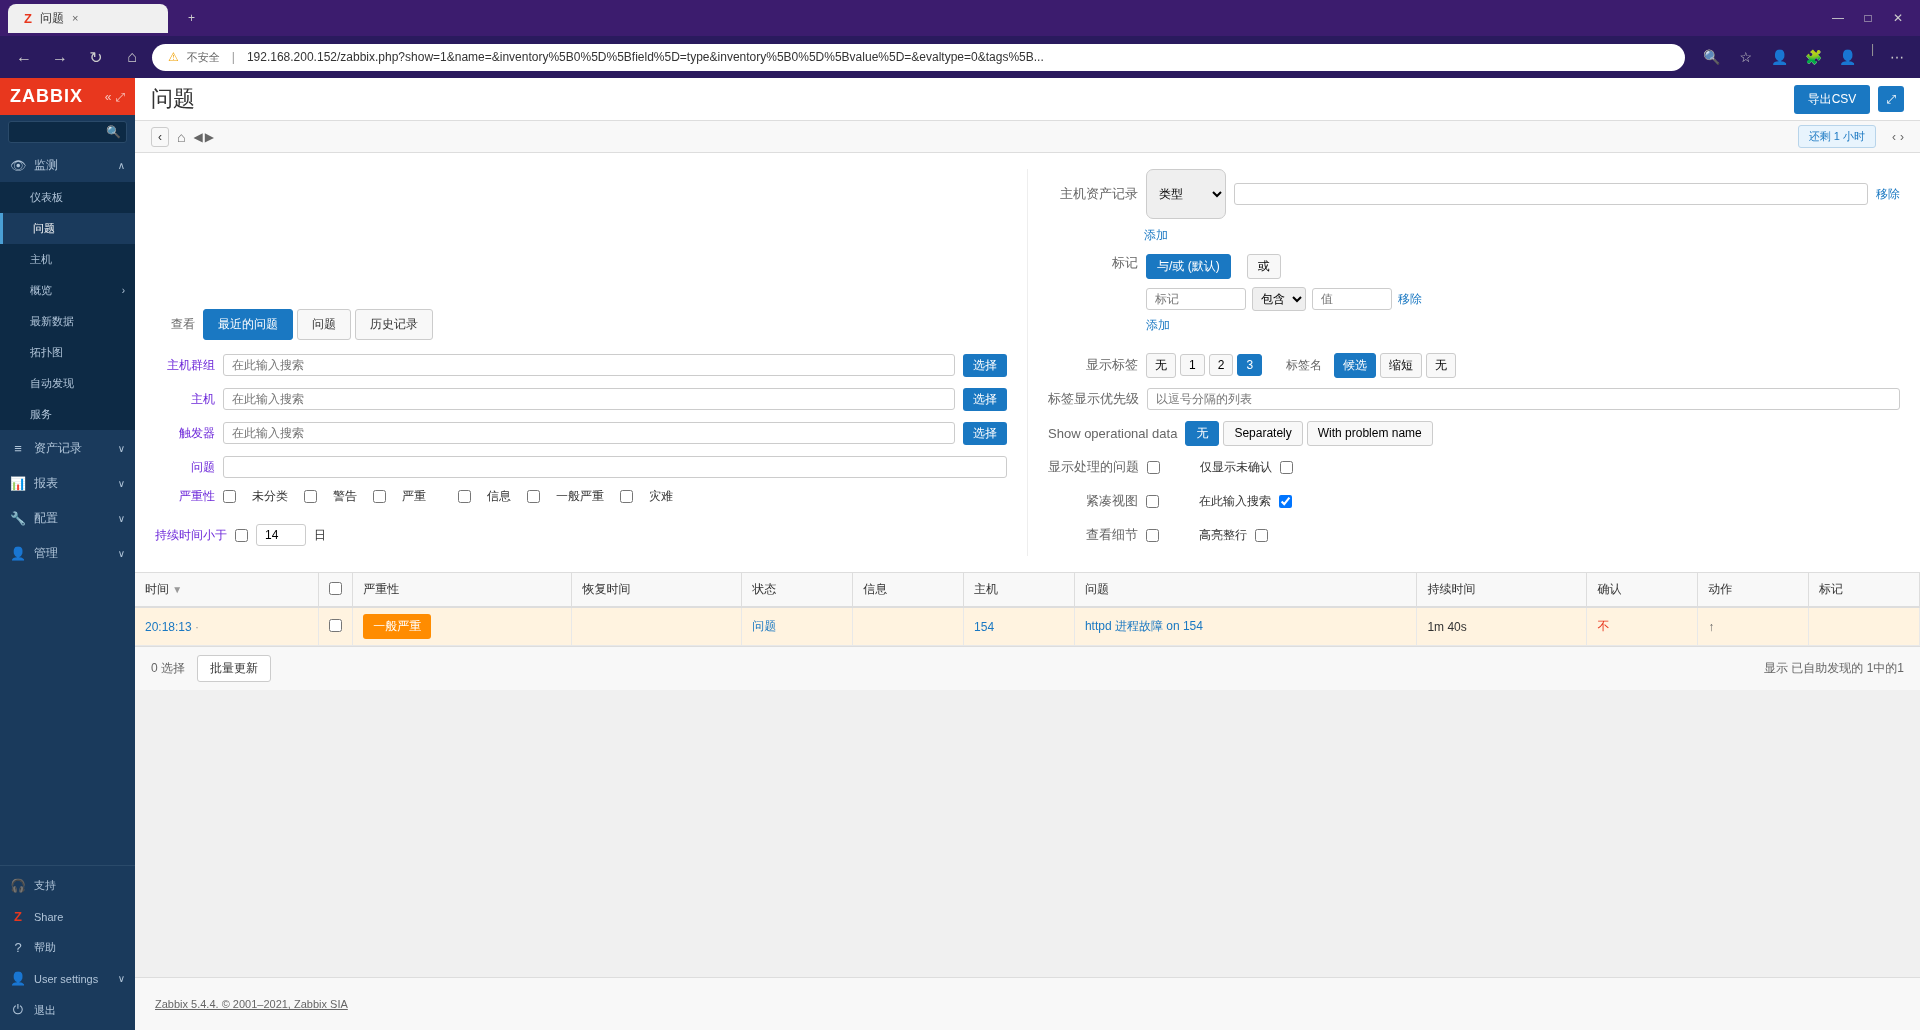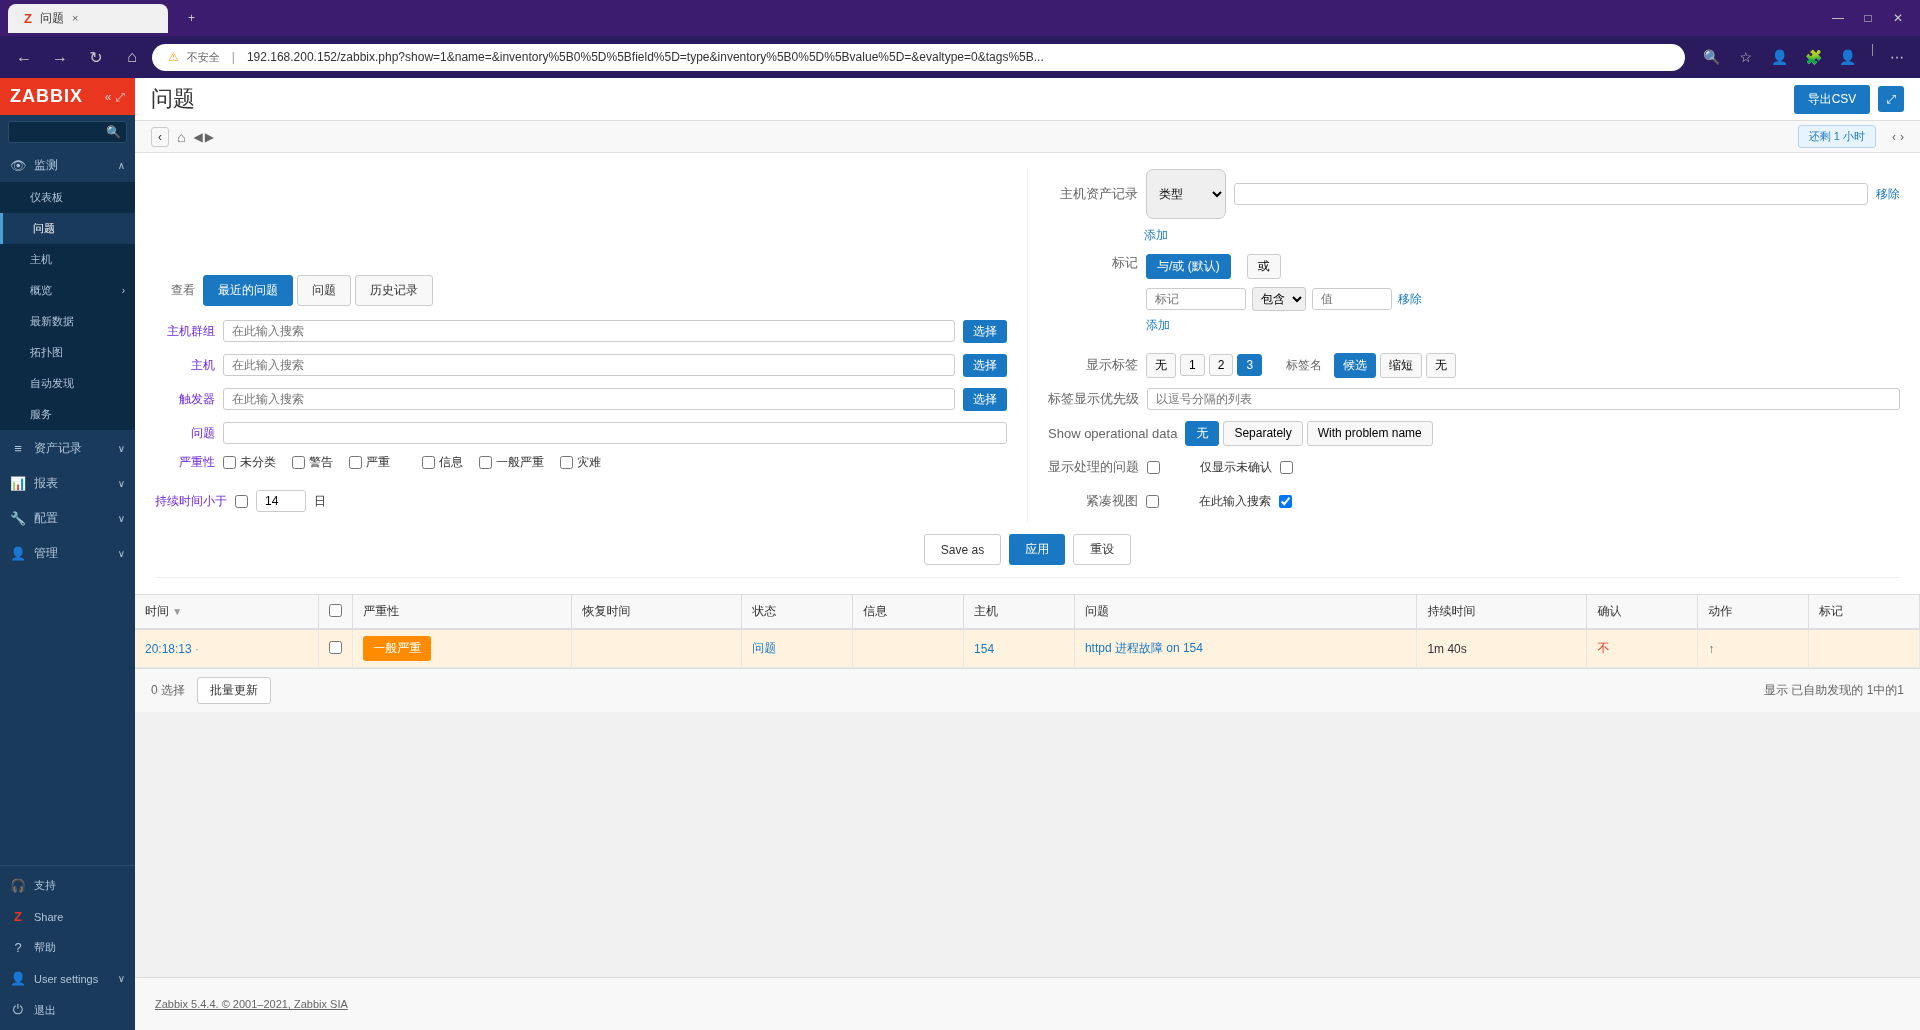--- a/index.html
+++ b/index.html
@@ -69,21 +69,21 @@
     .filter-area { background: #fff; border-bottom: 1px solid #ddd; padding: 16px 20px; }
     .filter-tabs { display: flex; gap: 4px; margin-bottom: 16px; justify-content: center; }
     .filter-tab { padding: 6px 14px; border: 1px solid #ccc; border-radius: 3px; cursor: pointer; font-size: 12px; background: #f8f8f8; color: #333; }
     .filter-tab.active { background: #1a78c2; color: #fff; border-color: #1a78c2; }
     .filter-row { display: flex; align-items: center; gap: 8px; min-height: 26px; }
     .filter-label { min-width: 60px; text-align: right; color: #6d28d9; font-size: 12px; white-space: nowrap; }
     .filter-label-wide { min-width: 90px; text-align: right; color: #666; font-size: 13px; white-space: nowrap; }
     .filter-input { flex: 1; border: 1px solid #ccc; padding: 3px 8px; border-radius: 3px; font-size: 12px; color: #333; }
     .filter-select-btn { background: #1a78c2; color: #fff; border: none; padding: 3px 10px; border-radius: 3px; cursor: pointer; font-size: 12px; }
     .severity-row { display: flex; align-items: center; gap: 16px; flex-wrap: wrap; }
-    .checkbox-item { display: flex; align-items: center; gap: 4px; font-size: 12px; }
+    .checkbox-item { display: flex; align-items: center; gap: 16px; font-size: 12px; }
     .checkbox-item input { margin: 0; }
     .duration-input { width: 50px; border: 1px solid #ccc; padding: 3px 8px; border-radius: 3px; font-size: 12px; }
     .inv-select { border: 1px solid #ccc; padding: 16px 8px; border-radius: 7px; font-size: 12px; min-width: 80px; }
     .inv-input { border: 1px solid #ccc; padding: 3px 8px; border-radius: 3px; font-size: 12px; flex: 1; }
     .remove-link { color: #1a78c2; text-decoration: none; font-size: 12px; cursor: pointer; }
     .add-link { color: #1a78c2; text-decoration: none; font-size: 12px; cursor: pointer; display: block; margin-bottom: 10px; }
     .tag-operator { display: flex; gap: 16px; margin-bottom: 8px; }
     .tag-op-btn { padding: 3px 10px; border: 1px solid #ccc; border-radius: 3px; cursor: pointer; font-size: 12px; background: #f8f8f8; }
     .tag-op-btn.active { background: #1a78c2; color: #fff; border-color: #1a78c2; }
     .tag-row { display: flex; align-items: center; gap: 6px; margin-bottom: 6px; }
@@ -460,28 +460,33 @@
             <div class="filter-row" style="margin-bottom:0;">
               <span class="filter-label-wide">紧凑视图</span>
               <input type="checkbox" style="">
             </div>
             <div class="filter-row" style="margin-bottom:0;">
               <span>在此输入搜索</span>
               <input type="checkbox" checked="" style="">
             </div>
           </div>
 
-        </div>
-      </div>
-
-      <div class="action-buttons">
-        <button class="save-as-btn">Save as</button>
-        <button class="apply-btn">应用</button>
-        <button class="reset-btn">重设</button>
-      </div>
+          <div style="display:flex;gap:40px;margin-bottom:8px;">
+            <div class="filter-row" style="margin-bottom:0;">
+              <span class="filter-label-wide">查看细节</span>
+              <input type="checkbox" style="">
+            </div>
+            <div class="filter-row" style="margin-bottom:0;">
+              <span>高亮整行</span>
+              <input type="checkbox" style="">
+            </div>
+          </div>
+        </div>
+      </div>
+
     </div>
 
     <div class="table-area">
       <table class="problems-table">
         <thead>
           <tr>
             <th>
               <span>时间</span>
               <span class="sort-icon">▼</span>
             </th>

